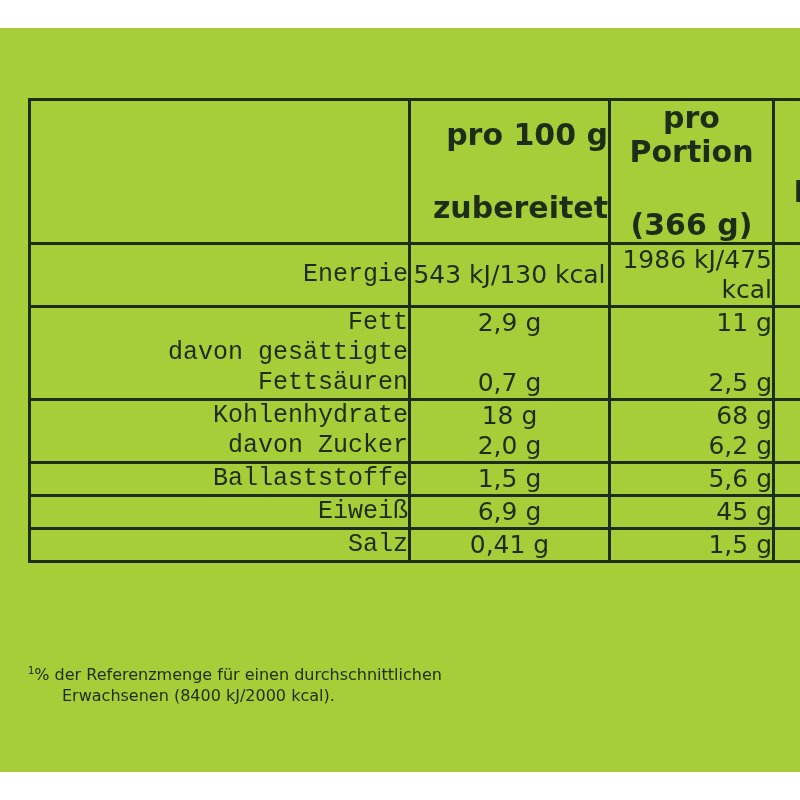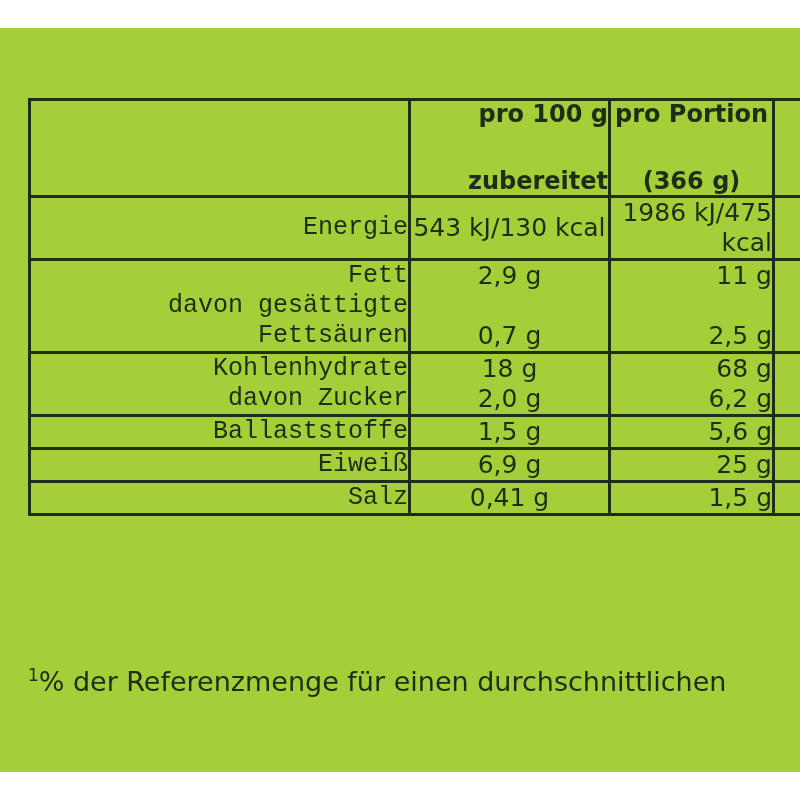--- a/index.html
+++ b/index.html
@@ -43,21 +43,21 @@
     border: 3px solid #1d2d17;
     box-sizing: border-box;
   }
   
   col.c-name { width: 380px; }
   col.c-100  { width: 200px; }
   col.c-port { width: 164px; }
 
   .hdr-row th {
     font-weight: bold;
-    font-size: 24px;
+    font-size: 30px;
     line-height: 1.12;
     text-align: right;
     padding: 12px 14px 14px 14px;
     border-bottom: 3px solid #1d2d17;
   }
   .hdr-row th.h100 {
     border-right: 3px solid #1d2d17;
   }
   .hdr-row th.hport {
     border-right: 3px solid #1d2d17;
@@ -101,21 +101,21 @@
   .sub-name {
     padding-left: 34px;
   }
   .tall td { padding-top: 9px; padding-bottom: 10px; }
 
   .footnote {
     position: absolute;
     left: 28px;
     top: 637px;
     width: 744px;
-    font-size: 27px;
+    font-size: 16px;
     line-height: 1.28;
     color: #1d2d17;
   }
   .footnote .ln2 { padding-left: 34px; display: block; }
   sup { font-size: 0.62em; vertical-align: super; }
 </style>
 </head>
 <body>
 
 <div class="label-panel">
@@ -191,31 +191,32 @@
         <tr class="row sep tall">
           <td class="name">Ballaststoffe</td>
           <td class="v100">1,5 g</td>
           <td class="vport">5,6 g</td>
           <td class="vpct"></td>
         </tr>
 
         <tr class="row sep tall">
           <td class="name">Eiweiß</td>
           <td class="v100">6,9 g</td>
-          <td class="vport">25 g</td>
+          <td class="vport">45 g</td>
           <td class="vpct">50 %</td>
         </tr>
 
         <tr class="row sep tall">
           <td class="name">Salz</td>
           <td class="v100">0,41 g</td>
           <td class="vport">1,5 g</td>
           <td class="vpct">25 %</td>
         </tr>
       </tbody>
     </table>
   </div>
 
   <div class="footnote">
     <span><sup>1</sup><span>% der Referenzmenge für einen durchschnittlichen</span></span>
+    <span class="ln2">Erwachsenen (8400 kJ/2000 kcal).</span>
   </div>
 
 </div>
 
 </body></html>

